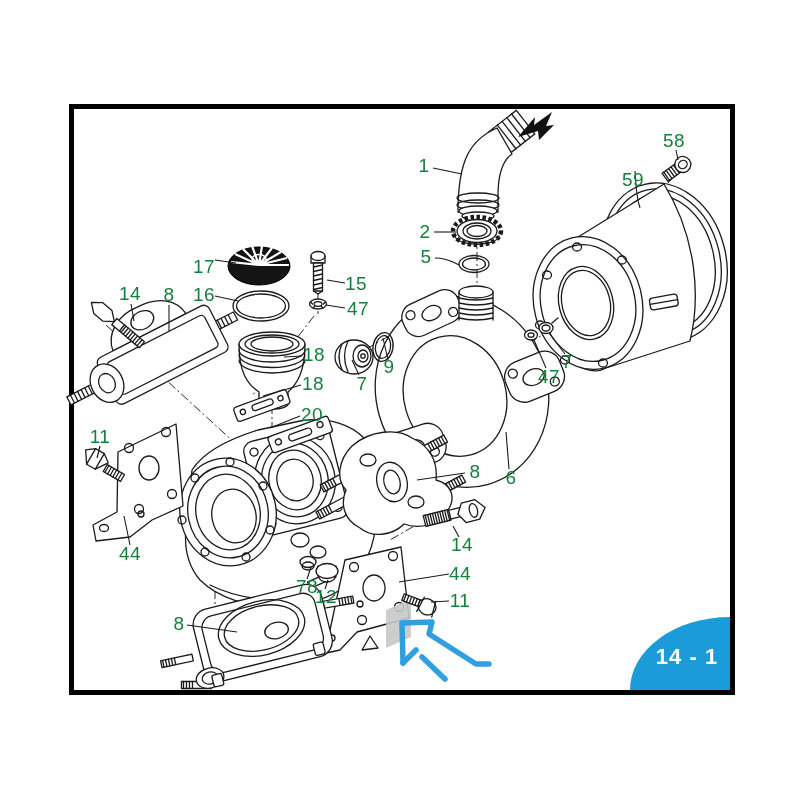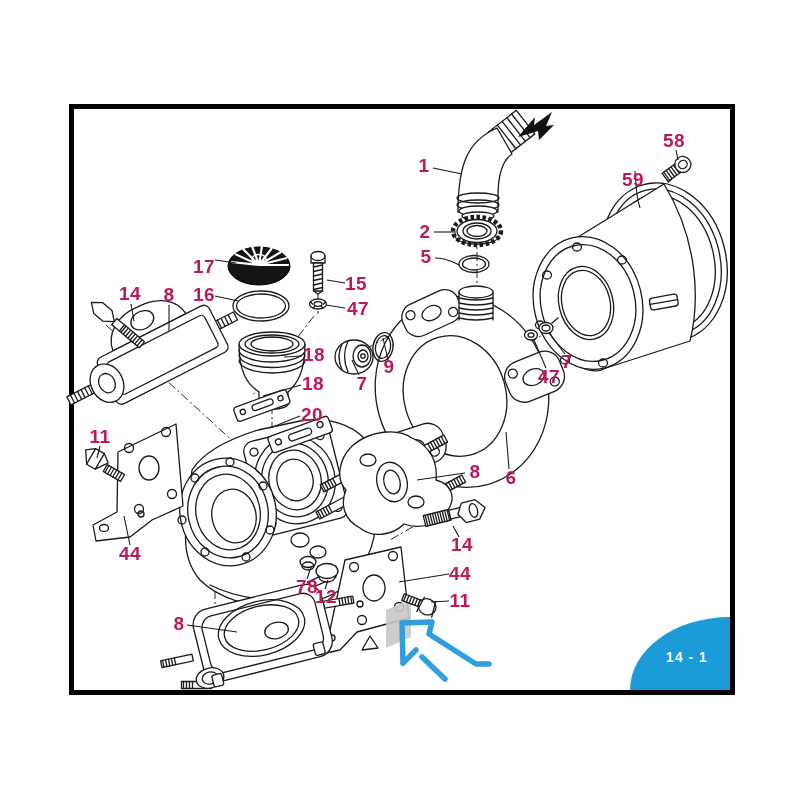--- a/index.html
+++ b/index.html
@@ -8,26 +8,26 @@
   .frame{position:absolute;left:69px;top:104px;width:666px;height:591px;
          box-sizing:border-box;border:5px solid #000;background:#fff;}
   svg.art{position:absolute;left:0;top:0;width:800px;height:800px;}
   .ln{fill:none;stroke:#1a1a1a;stroke-width:1.3;stroke-linecap:round;stroke-linejoin:round;}
   .fw{fill:#ffffff;stroke:#1a1a1a;stroke-width:1.3;stroke-linecap:round;stroke-linejoin:round;}
   .dash{fill:none;stroke:#2a2a2a;stroke-width:1;stroke-dasharray:9 3 2 3;}
   .lead{fill:none;stroke:#1a1a1a;stroke-width:1.1;}
   .hl{fill:var(--hl-gray,#c8c8c8);stroke:none;opacity:.9;}
   .blue-arrow{fill:none;stroke:var(--annotation-blue,#2f9fdf);stroke-width:5.5;
               stroke-linecap:round;stroke-linejoin:round;}
-  .co{position:absolute;transform:translate(-50%,-50%);font-size:19px;font-weight:bold;
-      color:#be185d;white-space:nowrap;letter-spacing:.5px;}
+  .co{position:absolute;transform:translate(-50%,-50%);font-size:19px;font-weight:normal;
+      color:#15803d;white-space:nowrap;letter-spacing:.5px;}
   .badge{position:absolute;left:630px;top:617px;width:100px;height:73px;
          background:var(--badge-blue,#1b9cd8);border-top-left-radius:100% 100%;
          display:flex;align-items:center;justify-content:center;}
-  .badge span{color:var(--badge-text,#fff);font-size:14px;font-weight:bold;
+  .badge span{color:var(--badge-text,#fff);font-size:22px;font-weight:bold;
               letter-spacing:1px;padding-left:14px;padding-top:6px;}
 </style>
 </head>
 <body>
 
 <div class="stage">
   <div class="frame"></div>
 
   <svg class="art" viewBox="0 0 800 800">
 

